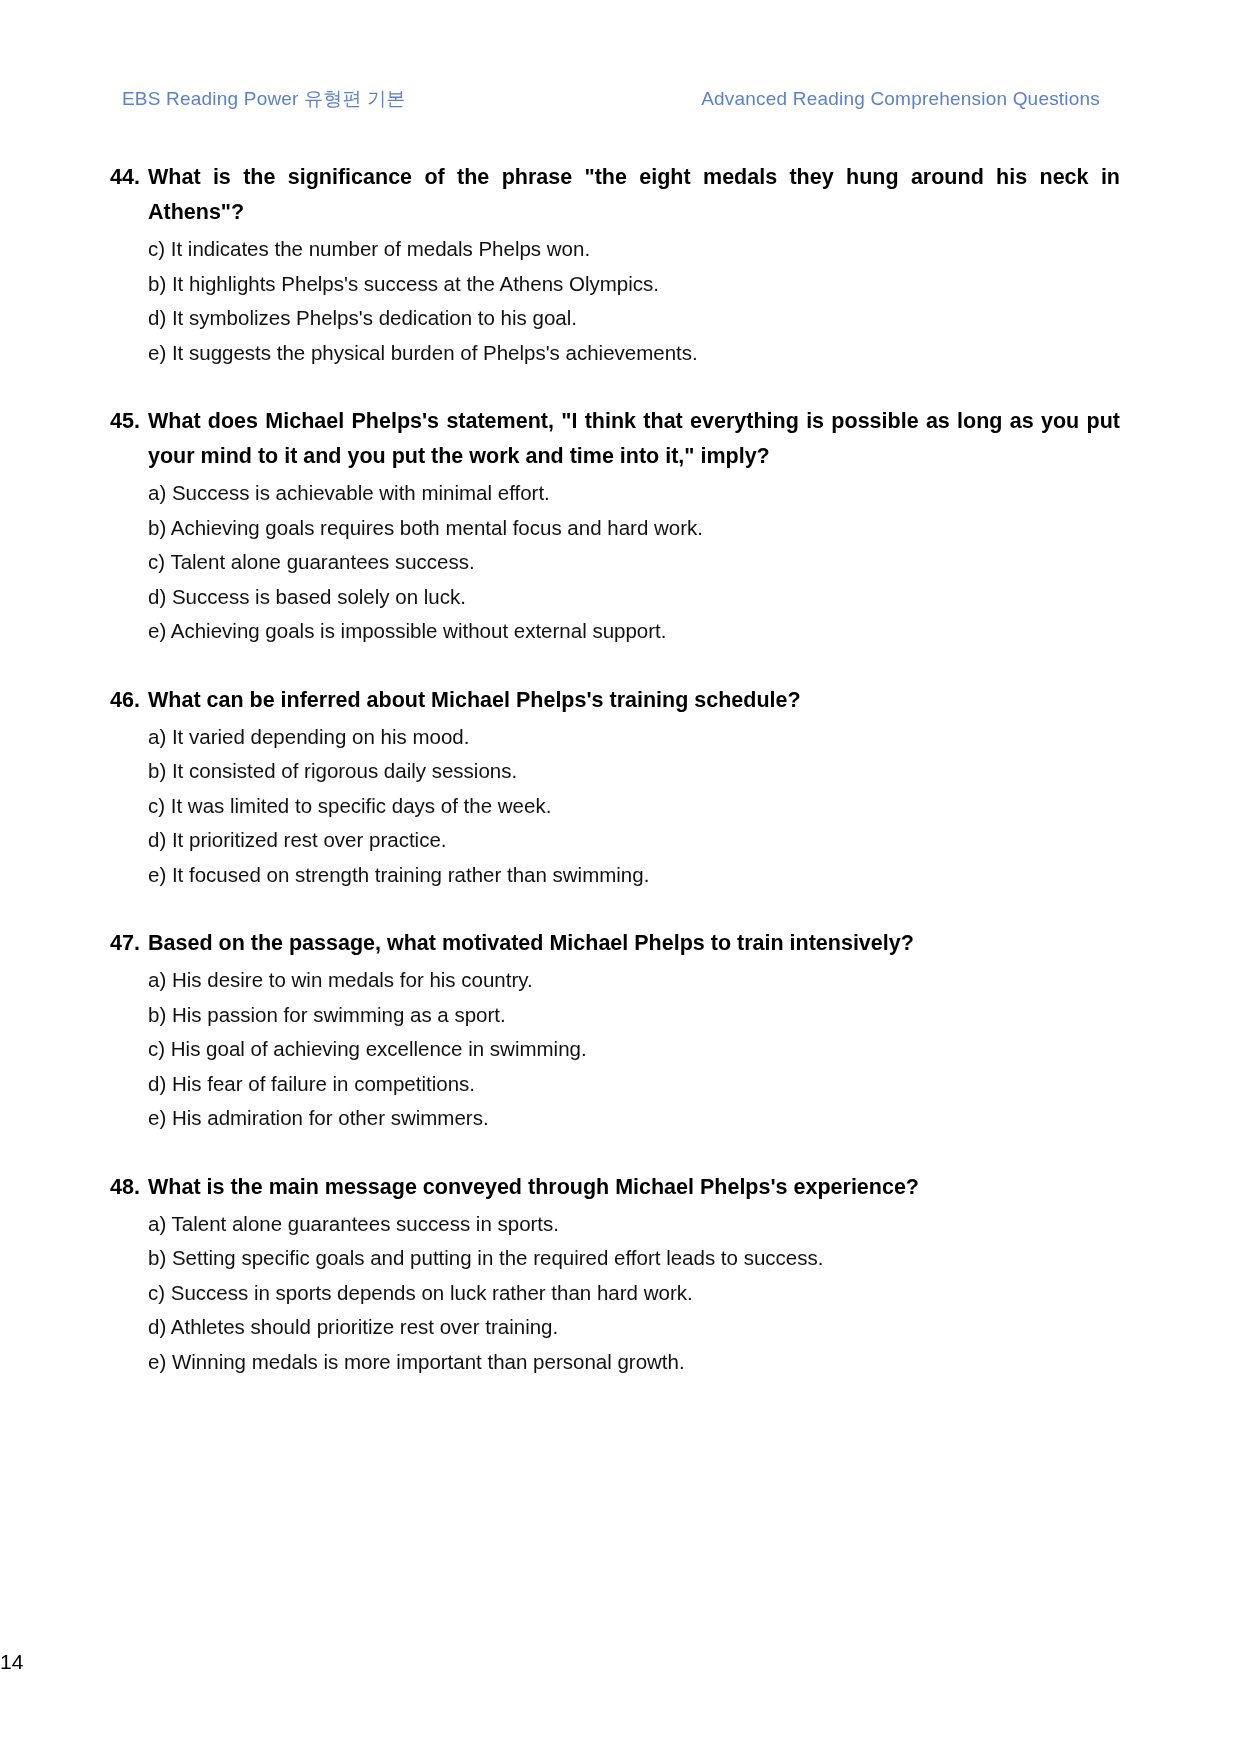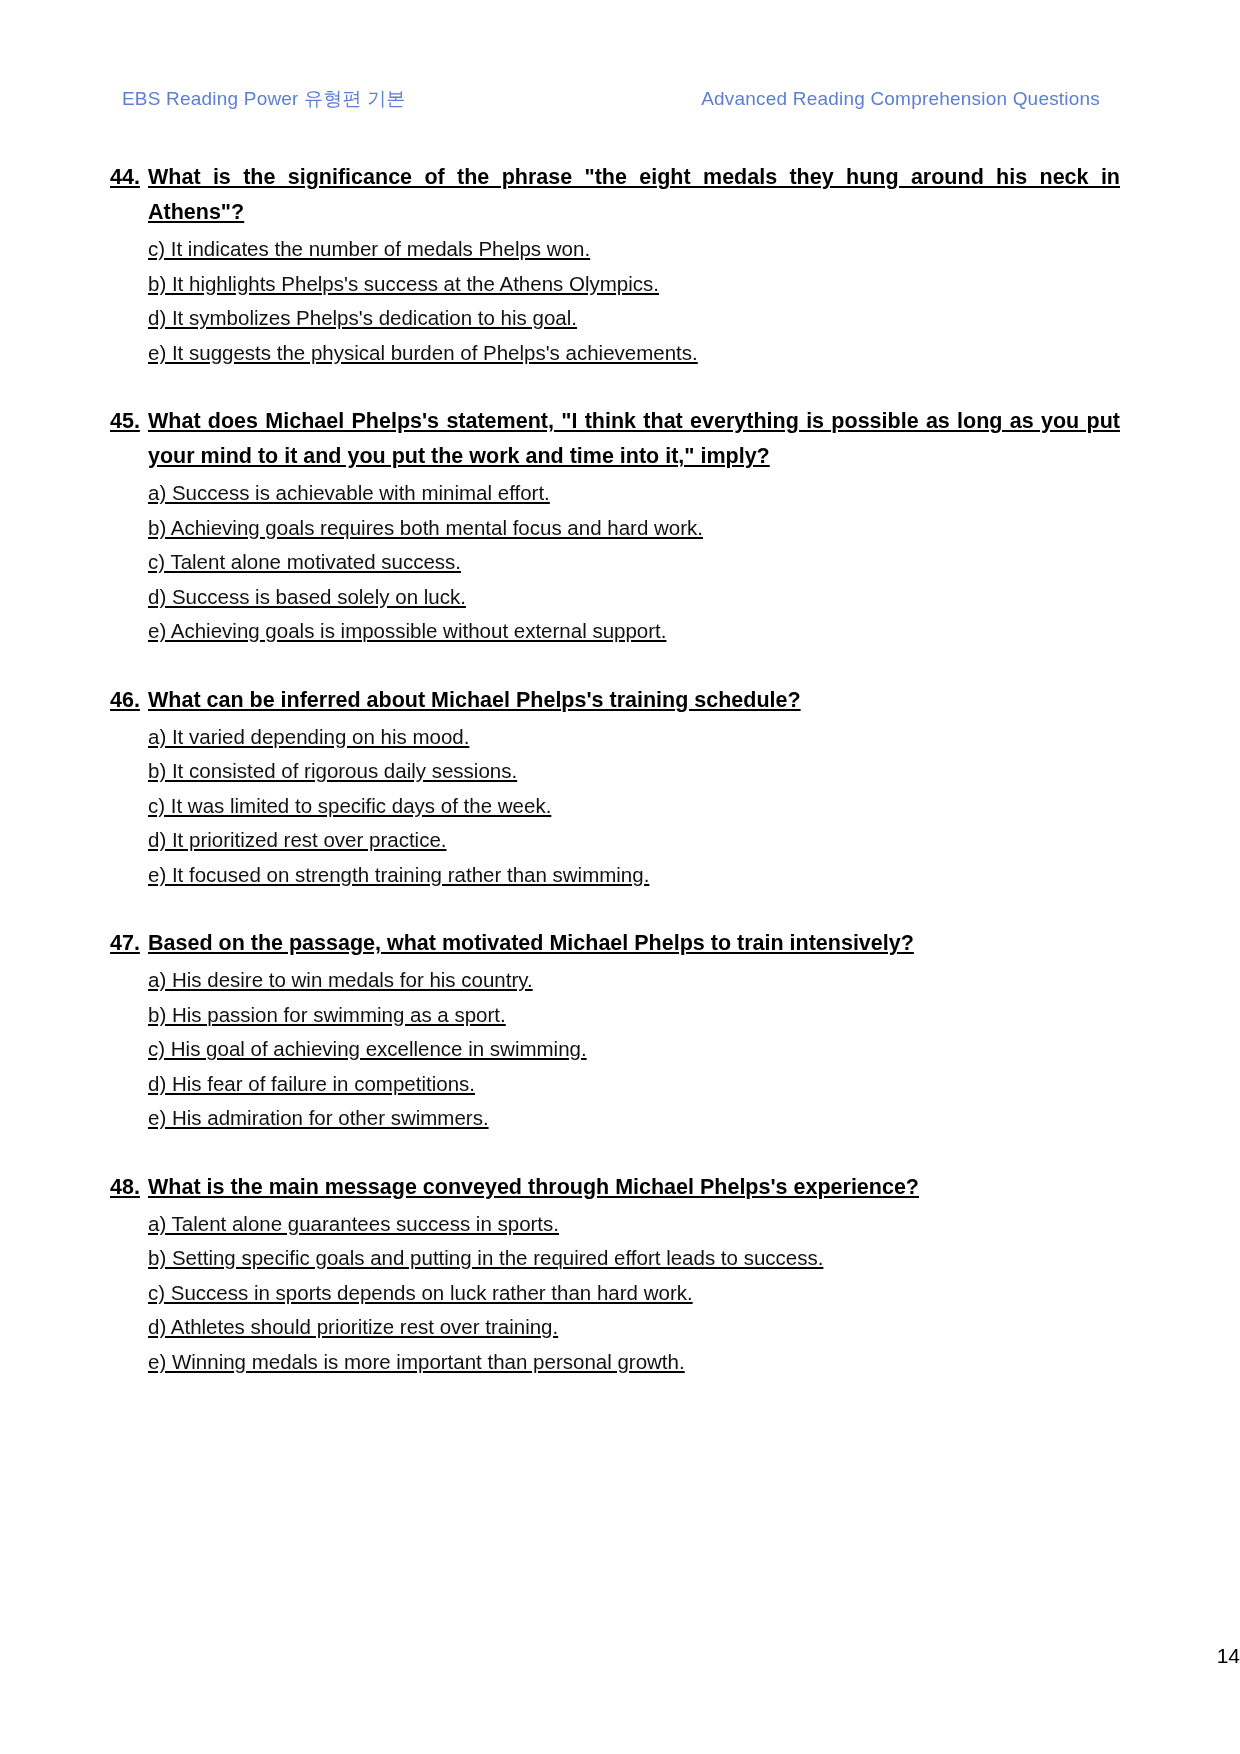--- a/index.html
+++ b/index.html
@@ -41,21 +41,20 @@
   
   .content {
     position: absolute;
     top: 160px;
     left: 110px;
     width: 1010px;
   }
 
   .qblock {
     margin-bottom: 34px;
-    text-decoration: underline;
   }
   .qblock:last-of-type { margin-bottom: 16px; }
 
   .q-line {
     display: flex;
     align-items: flex-start;
     font-weight: bold;
     font-size: 21.5px;
     line-height: 35px;
     color: #000;
@@ -84,22 +83,22 @@
     font-size: 20.5px;
     line-height: 34.5px;
     color: #111;
     white-space: nowrap;
   }
 
   .page-number {
     position: absolute;
     left: 0;
     right: 0;
-    bottom: 86px;
-    text-align: right;
+    bottom: 80px;
+    text-align: left;
     font-size: 21px;
     color: #000;
   }
 </style>
 </head>
 <body>
 
 <div class="page">
 
   <div class="doc-header" style="color: rgb(91, 127, 212);">
@@ -121,21 +120,21 @@
         </div>
       </div>
       <div class="qblock">
         <div class="q-line">
           <span class="q-num">45.</span>
           <span class="q-text justify-all">What does Michael Phelps's statement, "I think that everything is possible as long as you put your mind to it and you put the work and time into it," imply?</span>
         </div>
         <div class="options">
           <div class="option">a) Success is achievable with minimal effort.</div>
           <div class="option">b) Achieving goals requires both mental focus and hard work.</div>
-          <div class="option">c) Talent alone motivated success.</div>
+          <div class="option">c) Talent alone guarantees success.</div>
           <div class="option">d) Success is based solely on luck.</div>
           <div class="option">e) Achieving goals is impossible without external support.</div>
         </div>
       </div>
       <div class="qblock">
         <div class="q-line">
           <span class="q-num">46.</span>
           <span class="q-text">What can be inferred about Michael Phelps's training schedule?</span>
         </div>
         <div class="options">

